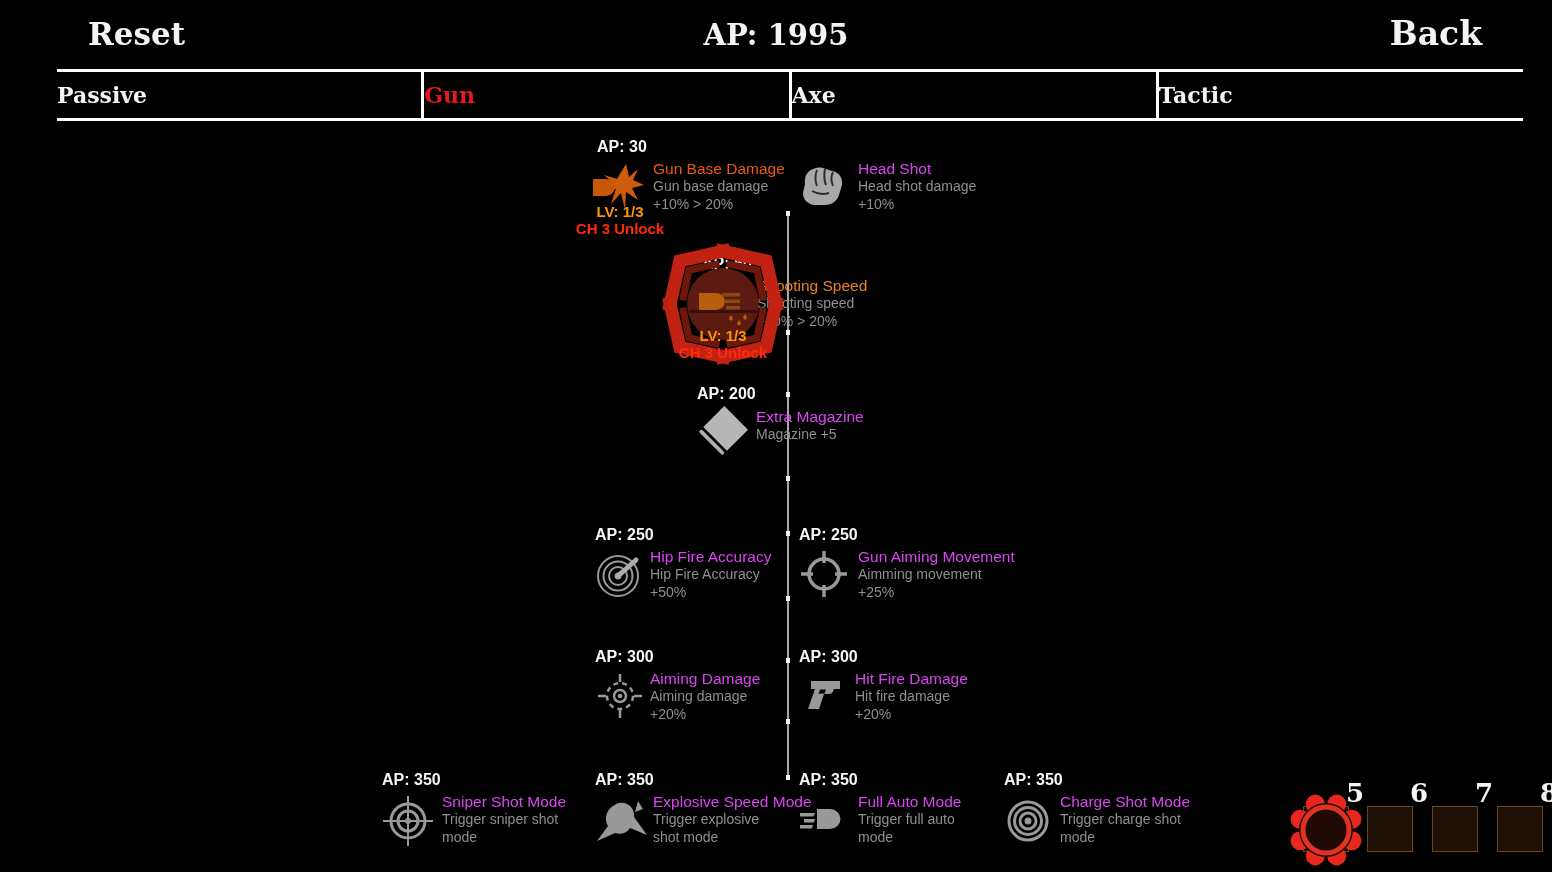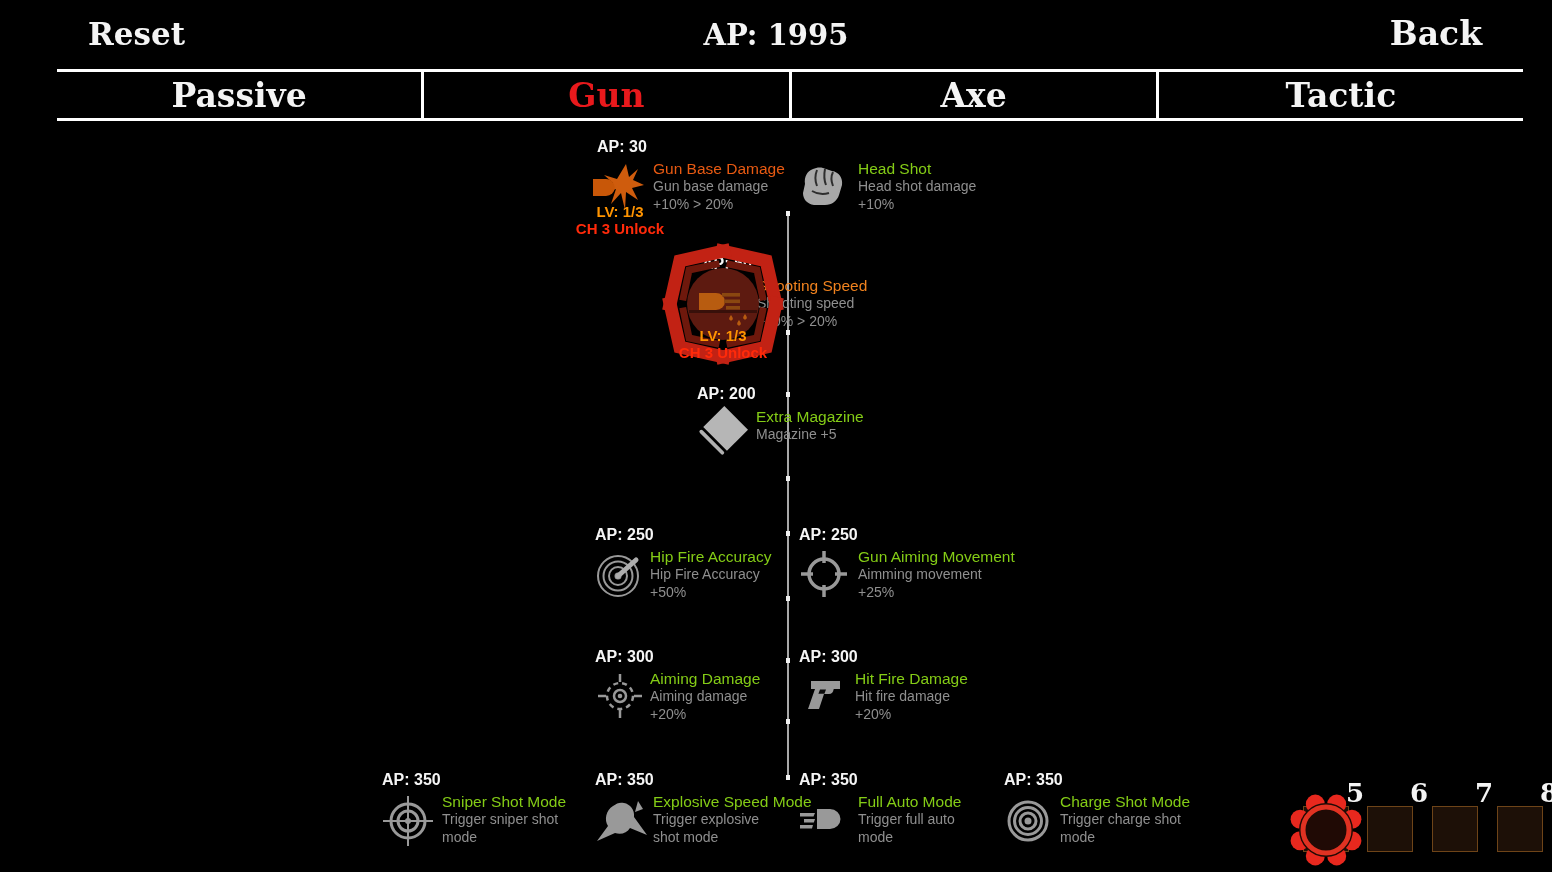--- a/index.html
+++ b/index.html
@@ -10,33 +10,33 @@
   
   .topbar{position:absolute;left:0;top:0;width:1552px;height:68px;}
   .topbtn{position:absolute;font-size:31px;cursor:pointer;white-space:nowrap;}
   .topbtn.reset{left:88px;top:16px;}
   .topbtn.back{right:70px;top:14px;font-size:33px;}
   .ap-counter{position:absolute;left:0;right:0;top:18px;text-align:center;font-size:29px;}
 
   
   .tabbar{position:absolute;left:57px;top:69px;width:1466px;height:46px;
     border-top:3px solid #fff;border-bottom:3px solid #fff;display:flex;}
-  .tab{flex:1;text-align:center;line-height:47px;font-size:33px;cursor:pointer;}
+  .tab{flex:1;line-height:47px;font-size:22px;cursor:pointer;}
   .tab + .tab{border-left:3px solid #fff;}
   .tab.active{color:#e8191c;}
 
   
   .tree{position:absolute;left:0;top:121px;width:1552px;height:751px;border-radius:30px;}
   .connector{position:absolute;background:#a8a8a8;z-index:1;}
   .cdot{position:absolute;width:4px;height:5px;background:#efefef;z-index:1;}
   .node{position:absolute;z-index:2;cursor:pointer;}
   .node .ap-label{position:absolute;font-size:16px;font-weight:700;color:#f5f5f5;white-space:nowrap;}
   .node .icon-box{position:absolute;display:flex;align-items:center;justify-content:center;}
   .node .textblk{position:absolute;}
-  .node .title{font-size:15.5px;line-height:19px;color:#84cc16;white-space:nowrap;}
+  .node .title{font-size:15.5px;line-height:19px;color:#d946ef;white-space:nowrap;}
   .node .desc{font-size:14px;line-height:17.5px;color:#8f8f8f;white-space:nowrap;}
   .node .lv-label{position:absolute;width:170px;text-align:center;font-size:15px;font-weight:700;white-space:nowrap;}
   .brackets{position:absolute;z-index:1;}
 
   
   .hotbar{position:absolute;left:0;top:0;width:1552px;height:872px;pointer-events:none;}
   .slot{position:absolute;width:44px;height:44px;background:#1d1007;border:1px solid #6e4418;
     pointer-events:auto;cursor:pointer;}
   .slot-number{position:absolute;font-size:26px;line-height:26px;pointer-events:none;}
   .slot-item{position:absolute;width:76px;height:76px;pointer-events:none;}

